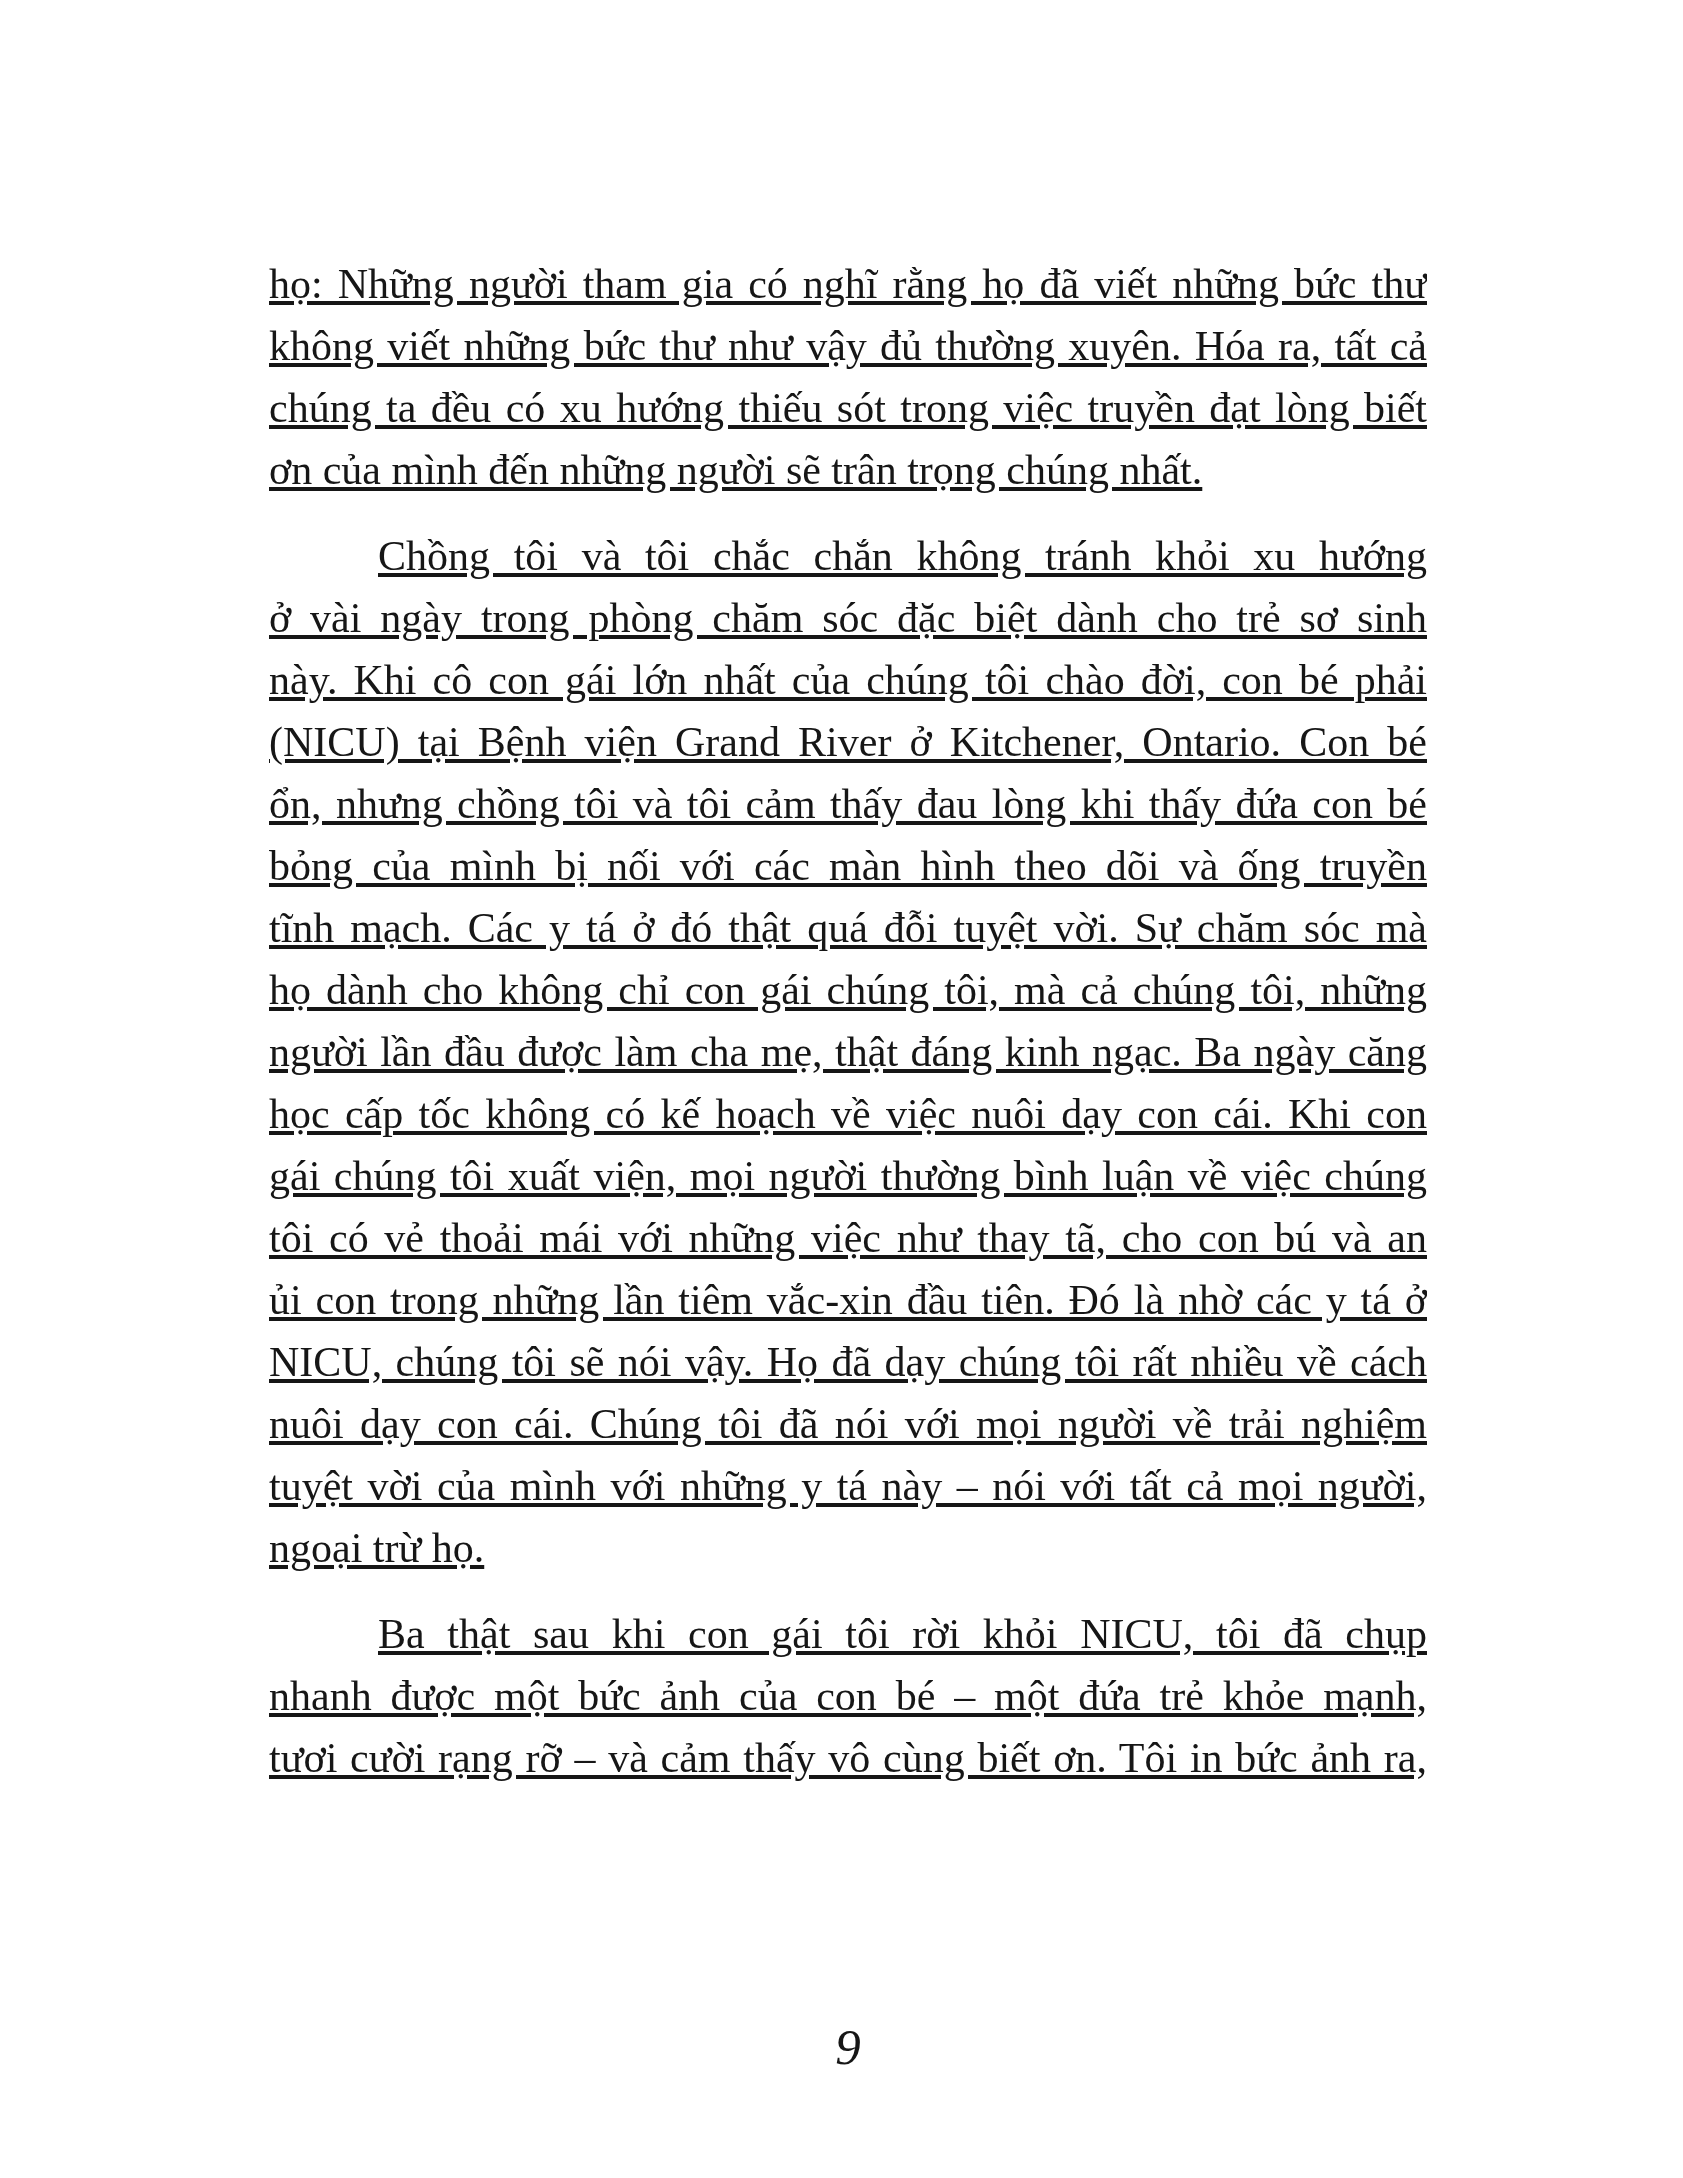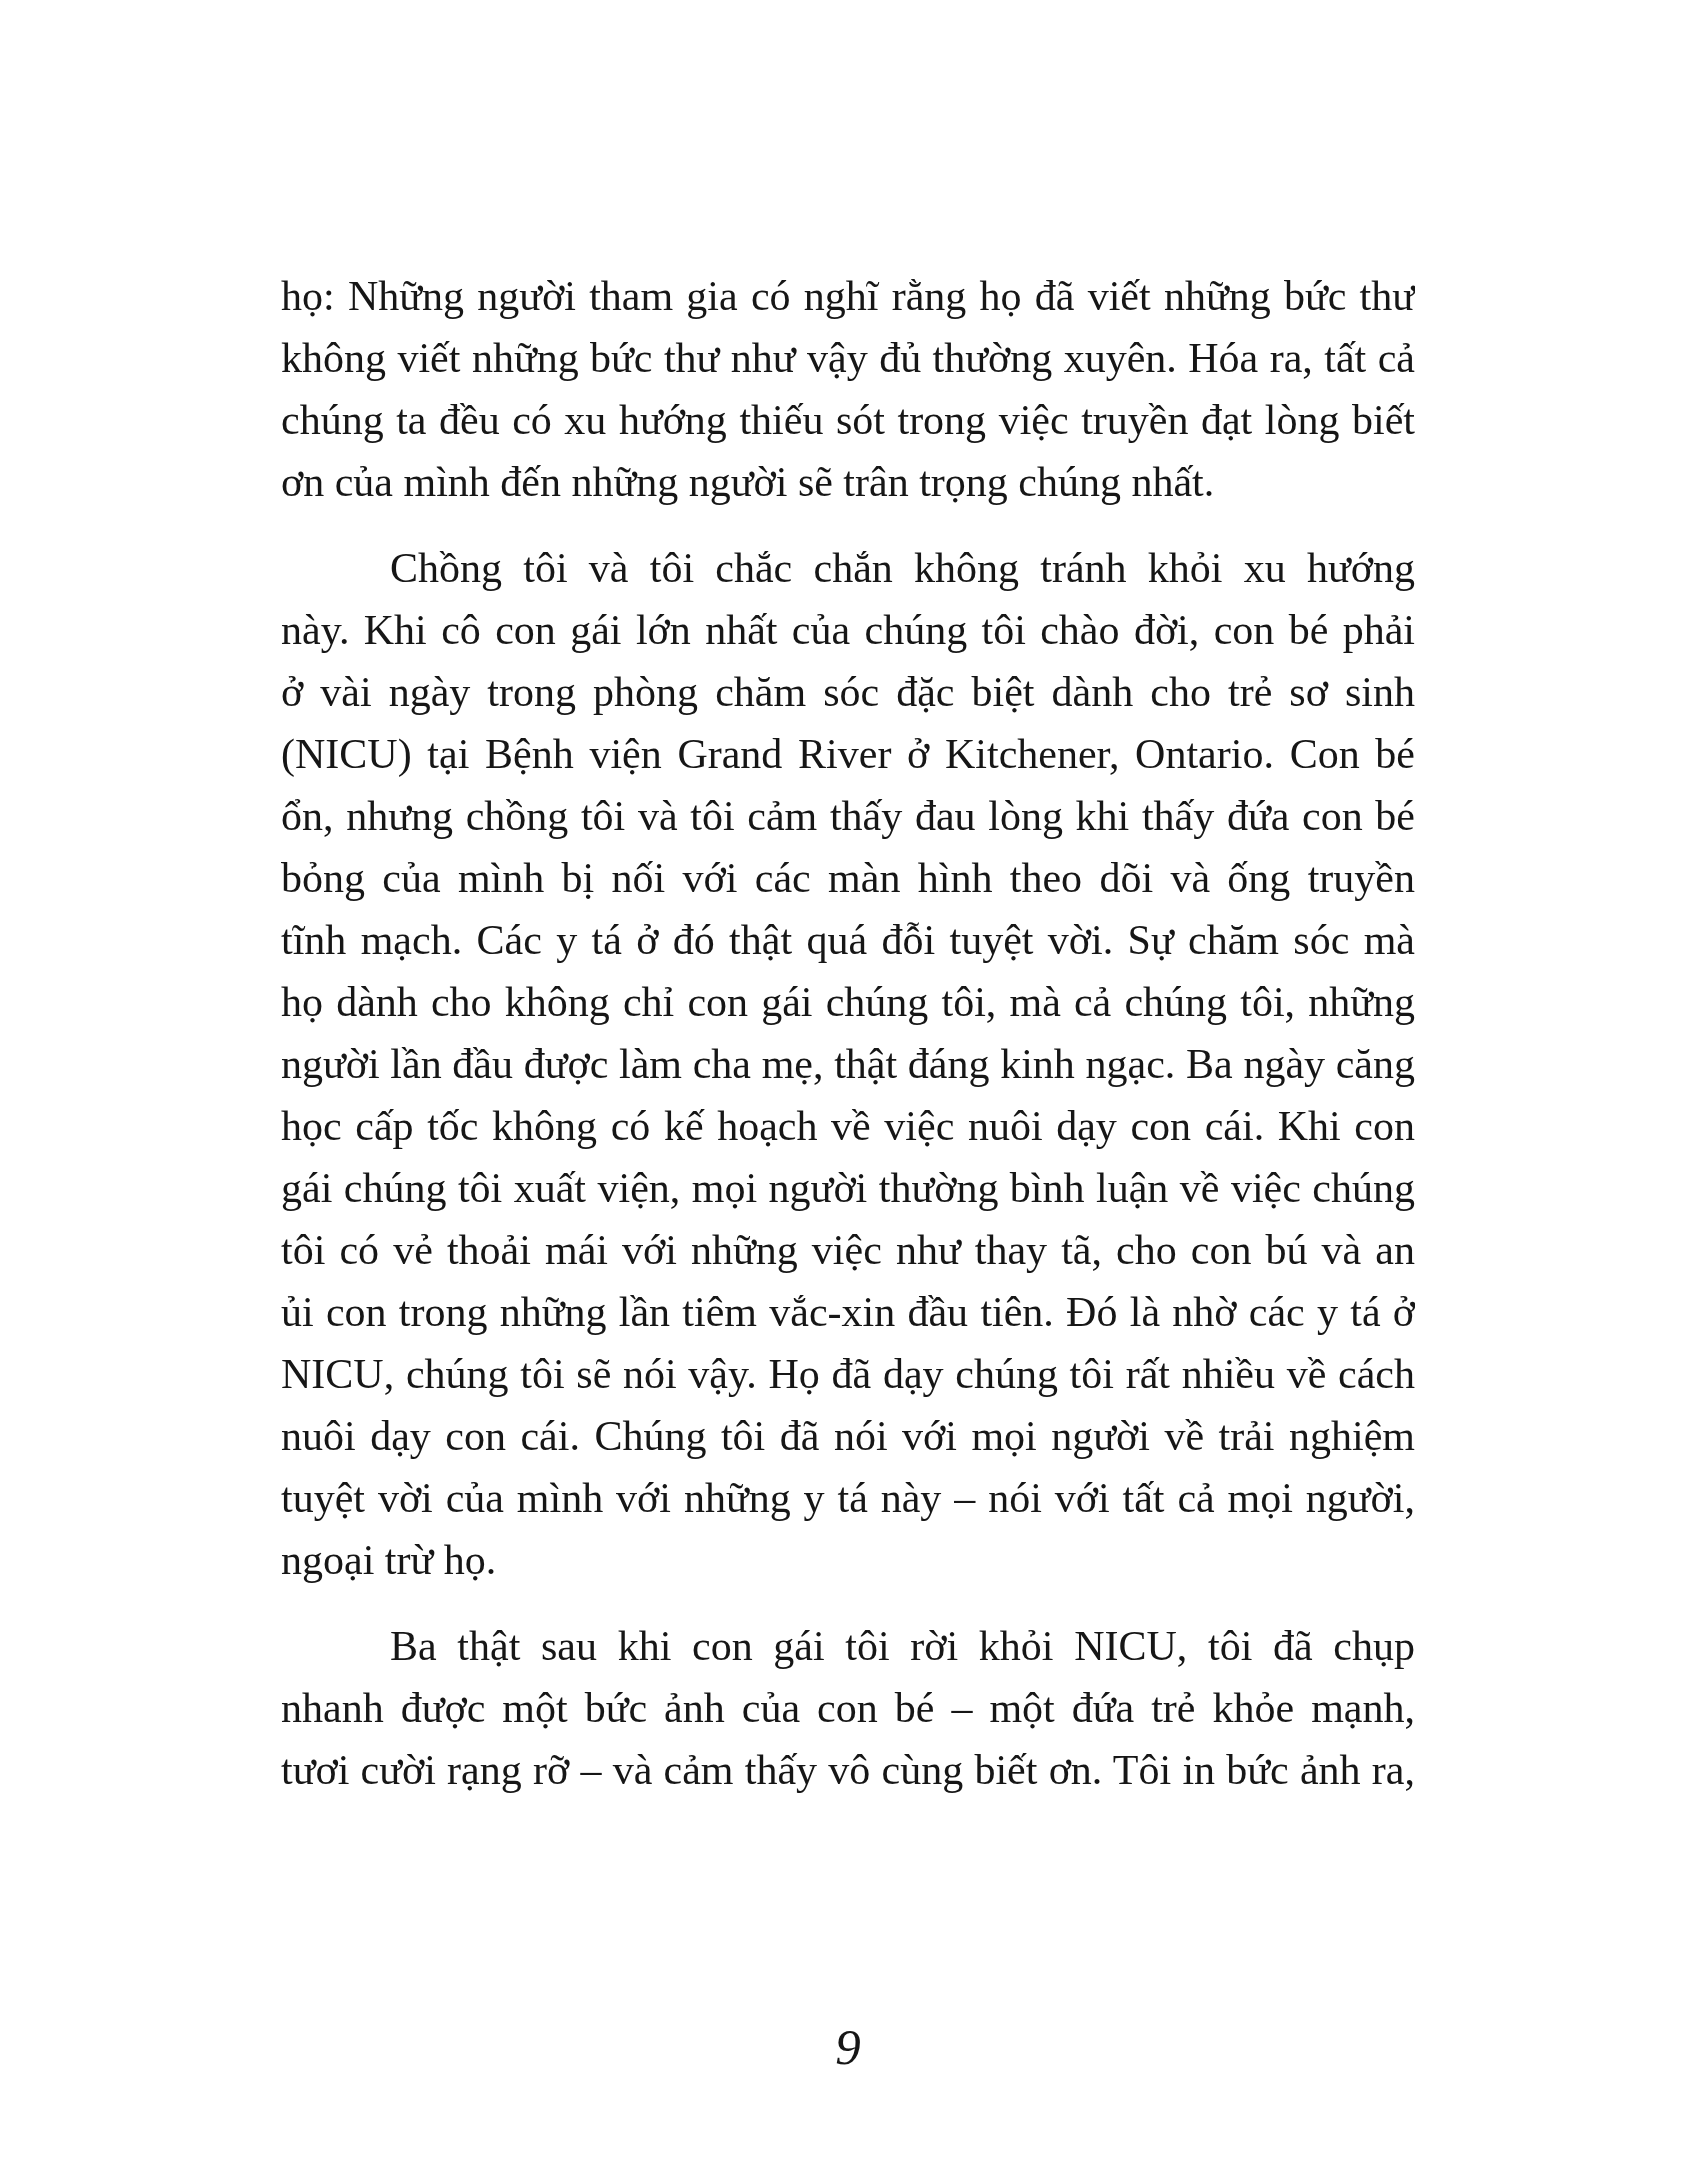--- a/index.html
+++ b/index.html
@@ -19,22 +19,23 @@
   .text-block {
     position: absolute;
     left: 265px;
     top: 249px;
     width: 1166px;
     font-size: 42px;
     line-height: 62px;
     text-rendering: optimizeLegibility;
   }
   p.para {
-    margin: 16px;
+    margin: 4px;
     padding: 0;
+    text-decoration: underline;
   }
   p.para + p.para {
     margin-top: 24px;
   }
   .line {
     display: block;
     max-height: 62px;
     overflow: hidden;
     text-align: justify;
     text-align-last: justify;
@@ -70,22 +71,22 @@
 <div class="page">
   <main class="text-block" id="text-block">
       <p class="para">
         <span class="line">họ: Những người tham gia có nghĩ rằng họ đã viết những bức thư</span>
         <span class="line">không viết những bức thư như vậy đủ thường xuyên. Hóa ra, tất cả</span>
         <span class="line">chúng ta đều có xu hướng thiếu sót trong việc truyền đạt lòng biết</span>
         <span class="line">ơn của mình đến những người sẽ trân trọng chúng nhất.</span>
       </p>
       <p class="para indented">
         <span class="line">Chồng tôi và tôi chắc chắn không tránh khỏi xu hướng</span>
+        <span class="line">ở vài ngày trong phòng chăm sóc đặc biệt dành cho trẻ sơ sinh</span>
         <span class="line">này. Khi cô con gái lớn nhất của chúng tôi chào đời, con bé phải</span>
-        <span class="line">ở vài ngày trong phòng chăm sóc đặc biệt dành cho trẻ sơ sinh</span>
         <span class="line">(NICU) tại Bệnh viện Grand River ở Kitchener, Ontario. Con bé</span>
         <span class="line">ổn, nhưng chồng tôi và tôi cảm thấy đau lòng khi thấy đứa con bé</span>
         <span class="line">bỏng của mình bị nối với các màn hình theo dõi và ống truyền</span>
         <span class="line">tĩnh mạch. Các y tá ở đó thật quá đỗi tuyệt vời. Sự chăm sóc mà</span>
         <span class="line">họ dành cho không chỉ con gái chúng tôi, mà cả chúng tôi, những</span>
         <span class="line">người lần đầu được làm cha mẹ, thật đáng kinh ngạc. Ba ngày căng</span>
         <span class="line">học cấp tốc không có kế hoạch về việc nuôi dạy con cái. Khi con</span>
         <span class="line">gái chúng tôi xuất viện, mọi người thường bình luận về việc chúng</span>
         <span class="line">tôi có vẻ thoải mái với những việc như thay tã, cho con bú và an</span>
         <span class="line">ủi con trong những lần tiêm vắc-xin đầu tiên. Đó là nhờ các y tá ở</span>

